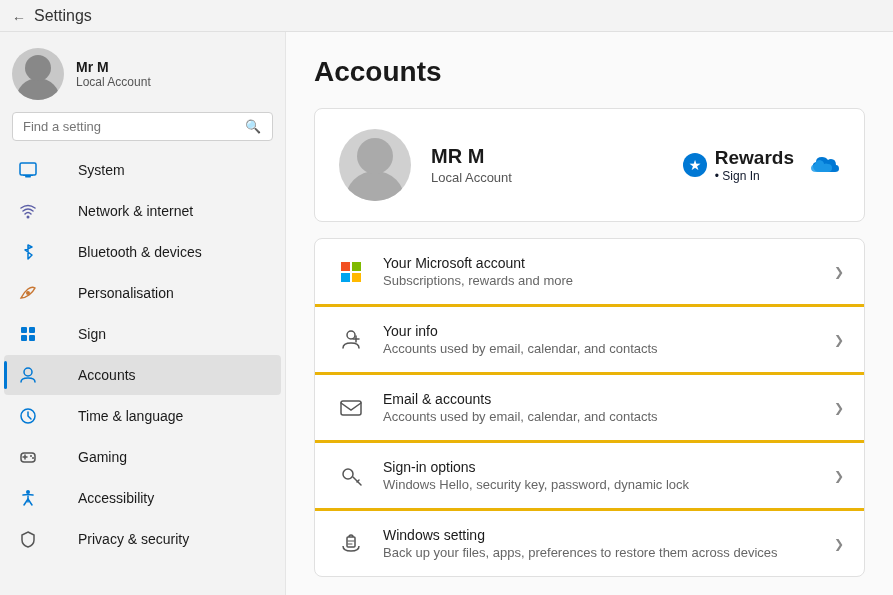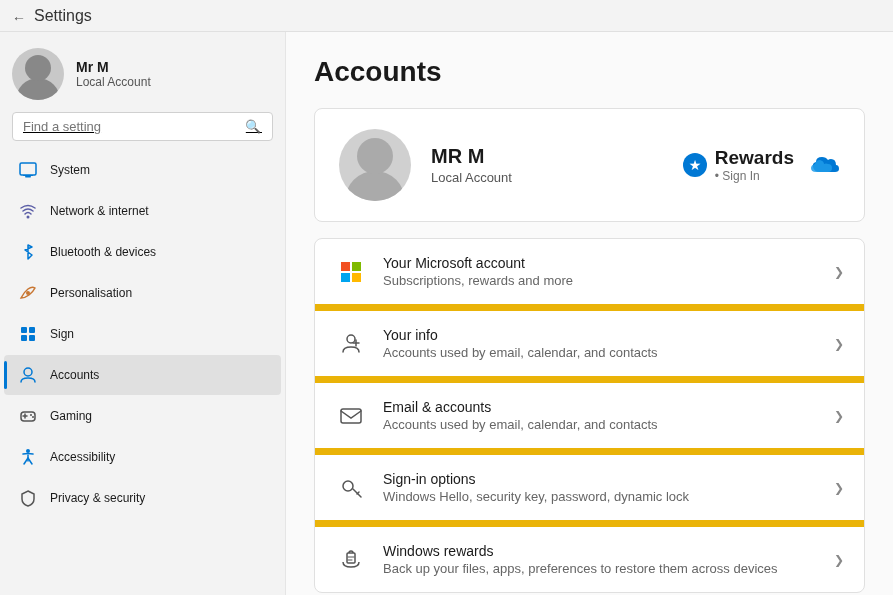--- a/index.html
+++ b/index.html
@@ -86,21 +86,20 @@
       padding: 0 12px 8px 12px;
     }
     .search-box {
       display: flex;
       align-items: center;
       background: white;
       border: 1px solid #d0d0d0;
       border-radius: 4px;
       padding: 6px 10px;
       width: 100%;
-      text-decoration: underline;
     }
     .search-input {
       border: none;
       outline: none;
       flex: 1;
       font-size: 13px;
       color: #666;
       background: transparent;
     }
     .search-icon {
@@ -138,21 +137,22 @@
     .nav-icon {
       width: 20px;
       height: 20px;
       margin-right: 12px;
       display: flex;
       align-items: center;
       justify-content: center;
       flex-shrink: 0;
     }
     .nav-label {
-      font-size: 12px;
+      font-size: 14px;
+      margin-left: 28px;
     }
 
     
     .content {
       flex: 1;
       background: #fafafa;
       padding: 24px 28px;
       overflow-y: auto;
       border-left: 1px solid #e5e5e5;
     }
@@ -211,21 +211,21 @@
       align-items: center;
       justify-content: center;
     }
     .rewards-text {
       font-size: 19px;
       font-weight: 600;
       color: #1a1a1a;
     }
     .rewards-signin {
       font-size: 12px;
-      color: #737373;
+      color: #0f172a;
     }
     .onedrive-icon {
       width: 32px;
       height: 32px;
       display: flex;
       align-items: center;
       justify-content: center;
       margin-left: 8px;
     }
 
@@ -234,21 +234,21 @@
       background: white;
       border: 1px solid #e0e0e0;
       border-radius: 8px;
       overflow: hidden;
     }
     .setting-row {
       display: flex;
       align-items: center;
       padding: 16px 20px;
       cursor: pointer;
-      border-bottom: 7px solid #eab308;
+      border-bottom: 3px solid #eab308;
       transition: background 0.1s;
     }
     .setting-row:last-child {
       border-bottom: none;
     }
     .setting-row-icon {
       width: 32px;
       height: 32px;
       display: flex;
       align-items: center;
@@ -369,20 +369,29 @@
       <div class="nav-item active">
         <div class="nav-icon">
           <svg width="18" height="18" viewBox="0 0 18 18" fill="none">
             <circle cx="9" cy="6" r="4" stroke="#0078d4" stroke-width="1.5" fill="none"></circle>
             <path d="M2 16 Q2 12 9 12 Q16 12 16 16" stroke="#0078d4" stroke-width="1.5" fill="none" stroke-linecap="round"></path>
           </svg>
         </div>
         <span class="nav-label">Accounts</span>
       </div>
 
+      <div class="nav-item">
+        <div class="nav-icon">
+          <svg width="18" height="18" viewBox="0 0 18 18" fill="none">
+            <circle cx="9" cy="9" r="7" stroke="#0078d4" stroke-width="1.5" fill="none"></circle>
+            <path d="M9 5 L9 9 L12 12" stroke="#0078d4" stroke-width="1.5" stroke-linecap="round"></path>
+          </svg>
+        </div>
+        <span class="nav-label">Time &amp; language</span>
+      </div>
 
       <div class="nav-item">
         <div class="nav-icon">
           <svg width="18" height="18" viewBox="0 0 18 18" fill="none">
             <rect x="2" y="5" width="14" height="9" rx="3" stroke="#555" stroke-width="1.5" fill="none"></rect>
             <line x1="6" y1="7" x2="6" y2="11" stroke="#555" stroke-width="1.5" stroke-linecap="round"></line>
             <line x1="4" y1="9" x2="8" y2="9" stroke="#555" stroke-width="1.5" stroke-linecap="round"></line>
             <circle cx="12" cy="8" r="1" fill="#555"></circle>
             <circle cx="14" cy="10" r="1" fill="#555"></circle>
           </svg>
@@ -517,21 +526,21 @@
         <div class="setting-row-icon">
           <svg width="24" height="24" viewBox="0 0 24 24" fill="none">
             <path d="M4 14 Q4 19 12 19 Q20 19 20 14" stroke="#555" stroke-width="1.5" fill="none"></path>
             <rect x="8" y="5" width="8" height="10" rx="1" stroke="#555" stroke-width="1.5" fill="none"></rect>
             <path d="M10 5 Q10 3 12 3 Q14 3 14 5" stroke="#555" stroke-width="1.5" fill="none"></path>
             <path d="M9 9 L15 9" stroke="#555" stroke-width="1" stroke-linecap="round"></path>
             <path d="M9 12 L13 12" stroke="#555" stroke-width="1" stroke-linecap="round"></path>
           </svg>
         </div>
         <div class="setting-row-text">
-          <div class="setting-row-title">Windows rewards</div>
+          <div class="setting-row-title">Windows setting</div>
           <div class="setting-row-desc">Back up your files, apps, preferences to restore them across devices</div>
         </div>
         <span class="setting-row-chevron">❯</span>
       </div>
 
     </div>
   </div>
 
 </div>
 

